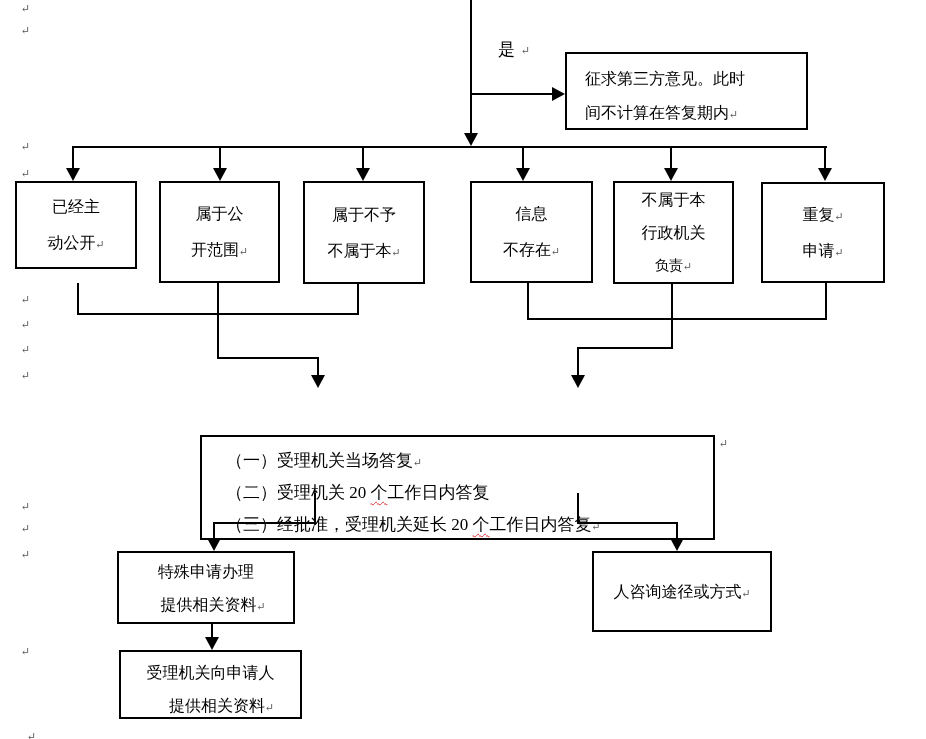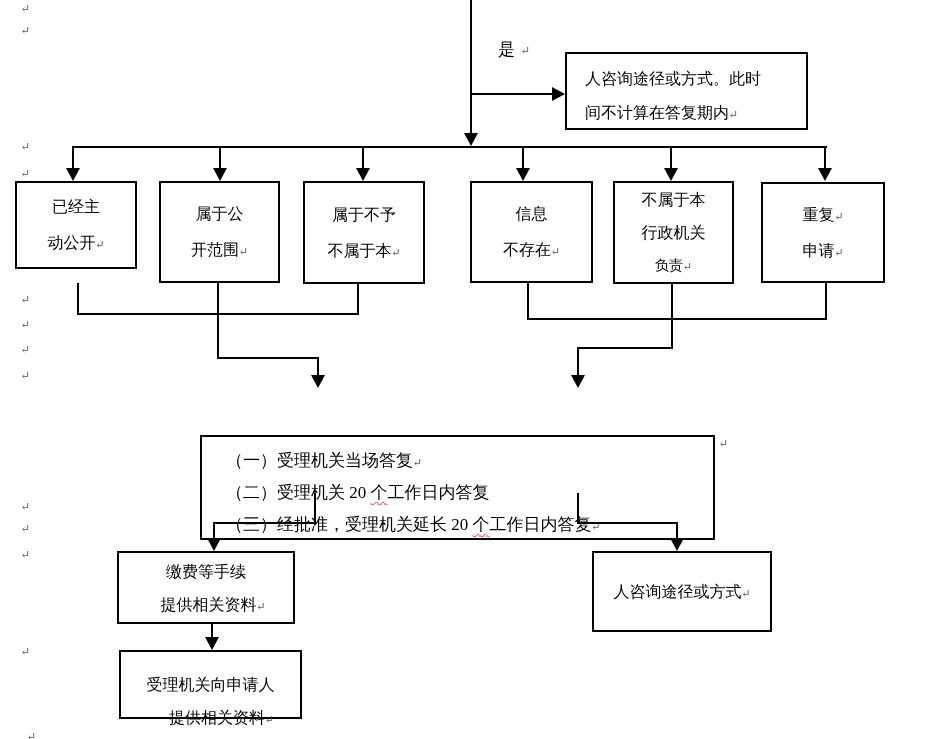--- a/index.html
+++ b/index.html
@@ -20,21 +20,21 @@
   .pil{font-size:11px;color:#555;line-height:1;}
   .pil-abs{position:absolute;font-size:11px;color:#555;}
   .lbl{position:absolute;font-size:17px;white-space:nowrap;}
   .wavy{text-decoration:underline wavy #e03030;text-decoration-skip-ink:none;text-underline-offset:3px;text-decoration-thickness:1px;}
   .box-third{justify-content:flex-start;align-items:flex-start;text-align:left;padding:8px 0 0 18px;line-height:34px;}
   .box-reply{justify-content:flex-start;align-items:flex-start;text-align:left;padding:8px 0 0 24px;line-height:32px;font-size:17px;margin-top:47px;}
   .box-five{line-height:33px;}
   .box-five .small{font-size:14px;}
   .box-two-b9{line-height:33px;}
   .box-two-b10{line-height:34px;}
-  .box-two-b11{justify-content:space-between;padding-top:16px;line-height:33px;overflow:visible;}
+  .box-two-b11{justify-content:space-between;padding-top:4px;line-height:33px;overflow:visible;}
 </style>
 </head>
 <body>
 
 <div class="canvas">
 
   <span class="pil-abs" style="left:21px;top:2px;">↵</span>
   <span class="pil-abs" style="left:21px;top:24px;">↵</span>
   <span class="pil-abs" style="left:21px;top:140px;">↵</span>
   <span class="pil-abs" style="left:21px;top:167px;">↵</span>
@@ -50,21 +50,21 @@
   <span class="pil-abs" style="left:719px;top:437px;">↵</span>
 
   <div class="vline" style="left:470px;top:0;height:134px;"></div>
   <div class="arrow-down" style="left:464px;top:133px;"></div>
   <span class="lbl" style="left:498px;top:38px;">是</span>
   <span class="pil-abs" style="left:521px;top:44px;">↵</span>
 
   <div class="hline" style="left:472px;top:93px;width:82px;"></div>
   <div class="arrow-right" style="left:552px;top:87px;"></div>
   <div class="fbox box-third" style="left:565px;top:52px;width:243px;height:78px;">
-    <span class="ln">人咨询途径或方式。此时</span>
+    <span class="ln">征求第三方意见。此时</span>
     <span class="ln"><span>间不计算在答复期内</span><span class="pil">↵</span></span>
   </div>
 
   <div class="hline" style="left:72px;top:146px;width:755px;"></div>
 
   <div class="vline" style="left:72px;top:146px;height:23px;"></div>
   <div class="arrow-down" style="left:66px;top:168px;"></div>
   <div class="vline" style="left:219px;top:146px;height:23px;"></div>
   <div class="arrow-down" style="left:213px;top:168px;"></div>
   <div class="vline" style="left:362px;top:146px;height:23px;"></div>
@@ -128,21 +128,21 @@
   <div class="hline" style="left:213px;top:522px;width:103px;"></div>
   <div class="vline" style="left:213px;top:522px;height:17px;"></div>
   <div class="arrow-down" style="left:207px;top:538px;"></div>
 
   <div class="vline" style="left:577px;top:493px;height:31px;"></div>
   <div class="hline" style="left:577px;top:522px;width:101px;"></div>
   <div class="vline" style="left:676px;top:522px;height:17px;"></div>
   <div class="arrow-down" style="left:670px;top:538px;"></div>
 
   <div class="fbox box-two-b9" style="left:117px;top:551px;width:178px;height:73px;">
-    <span class="ln">缴费等手续</span>
+    <span class="ln">特殊申请办理</span>
     <span class="ln" style="padding-left:14px;"><span>提供相关资料</span><span class="pil">↵</span></span>
   </div>
 
   <div class="fbox box-two-b10" style="left:592px;top:551px;width:180px;height:81px;">
     <span class="ln"><span>人咨询途径或方式</span><span class="pil">↵</span></span>
   </div>
 
   <div class="vline" style="left:211px;top:624px;height:15px;"></div>
   <div class="arrow-down" style="left:205px;top:637px;"></div>
 

